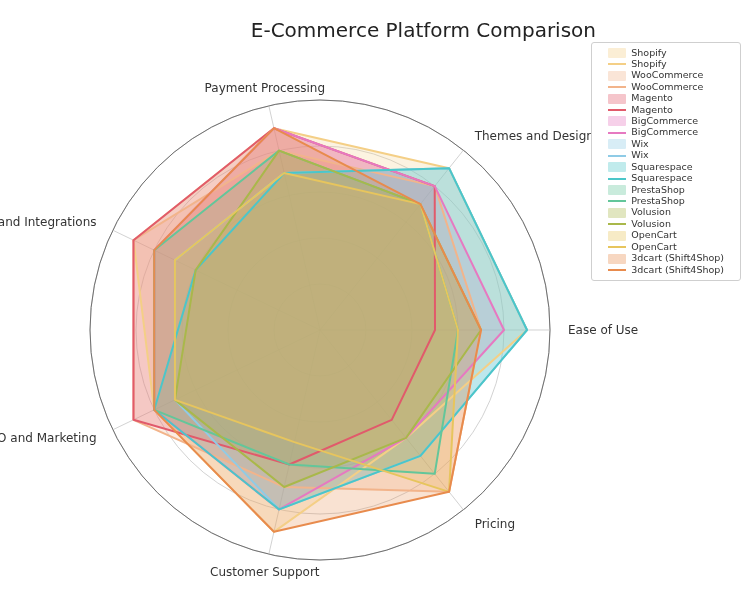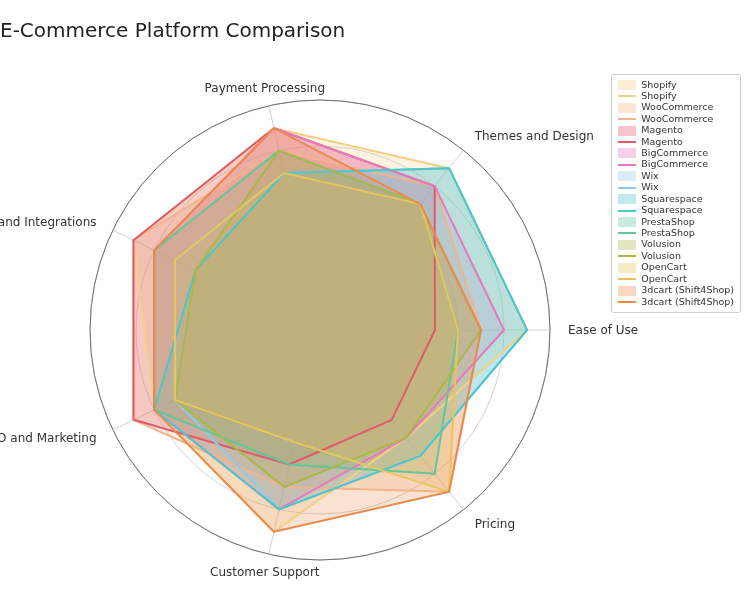--- a/index.html
+++ b/index.html
@@ -1,22 +1,22 @@
 <!DOCTYPE html>
 <html><head>
 <meta charset="utf-8">
 <style>
   html,body{margin:0;padding:0;background:#fff;font-family:"DejaVu Sans","Helvetica Neue",Arial,sans-serif;}
   #stage{position:relative;width:747px;height:606px;}
-  #title{position:absolute;top:18px;left:0;width:596px;text-align:left;font-size:20px;color:#222;}
+  #title{position:absolute;top:18px;left:0;width:596px;text-align:right;font-size:20px;color:#222;}
   svg{position:absolute;top:0;left:0;}
   #legend{
     position:absolute;top:42px;right:6px;
     border:1px solid #cfcfcf;border-radius:3px;background:#fff;
-    padding:4px 6px;font-size:9.5px;color:#333;line-height:1.15;margin-top:32px;
+    padding:4px 16px;font-size:9.5px;color:#333;line-height:1.15;
   }
   .lg-row{display:flex;align-items:center;gap:5px;margin:0.5px 0;}
   .lg-sw{width:18px;height:10px;border-radius:1px;}
   .lg-ln{width:18px;height:0;border-top:2px solid;}
   .axis-label{font-size:12px;fill:#333;}
 </style>
 </head>
 <body>
 <div id="stage">
   <div id="title"><span>E-Commerce Platform Comparison</span></div>

